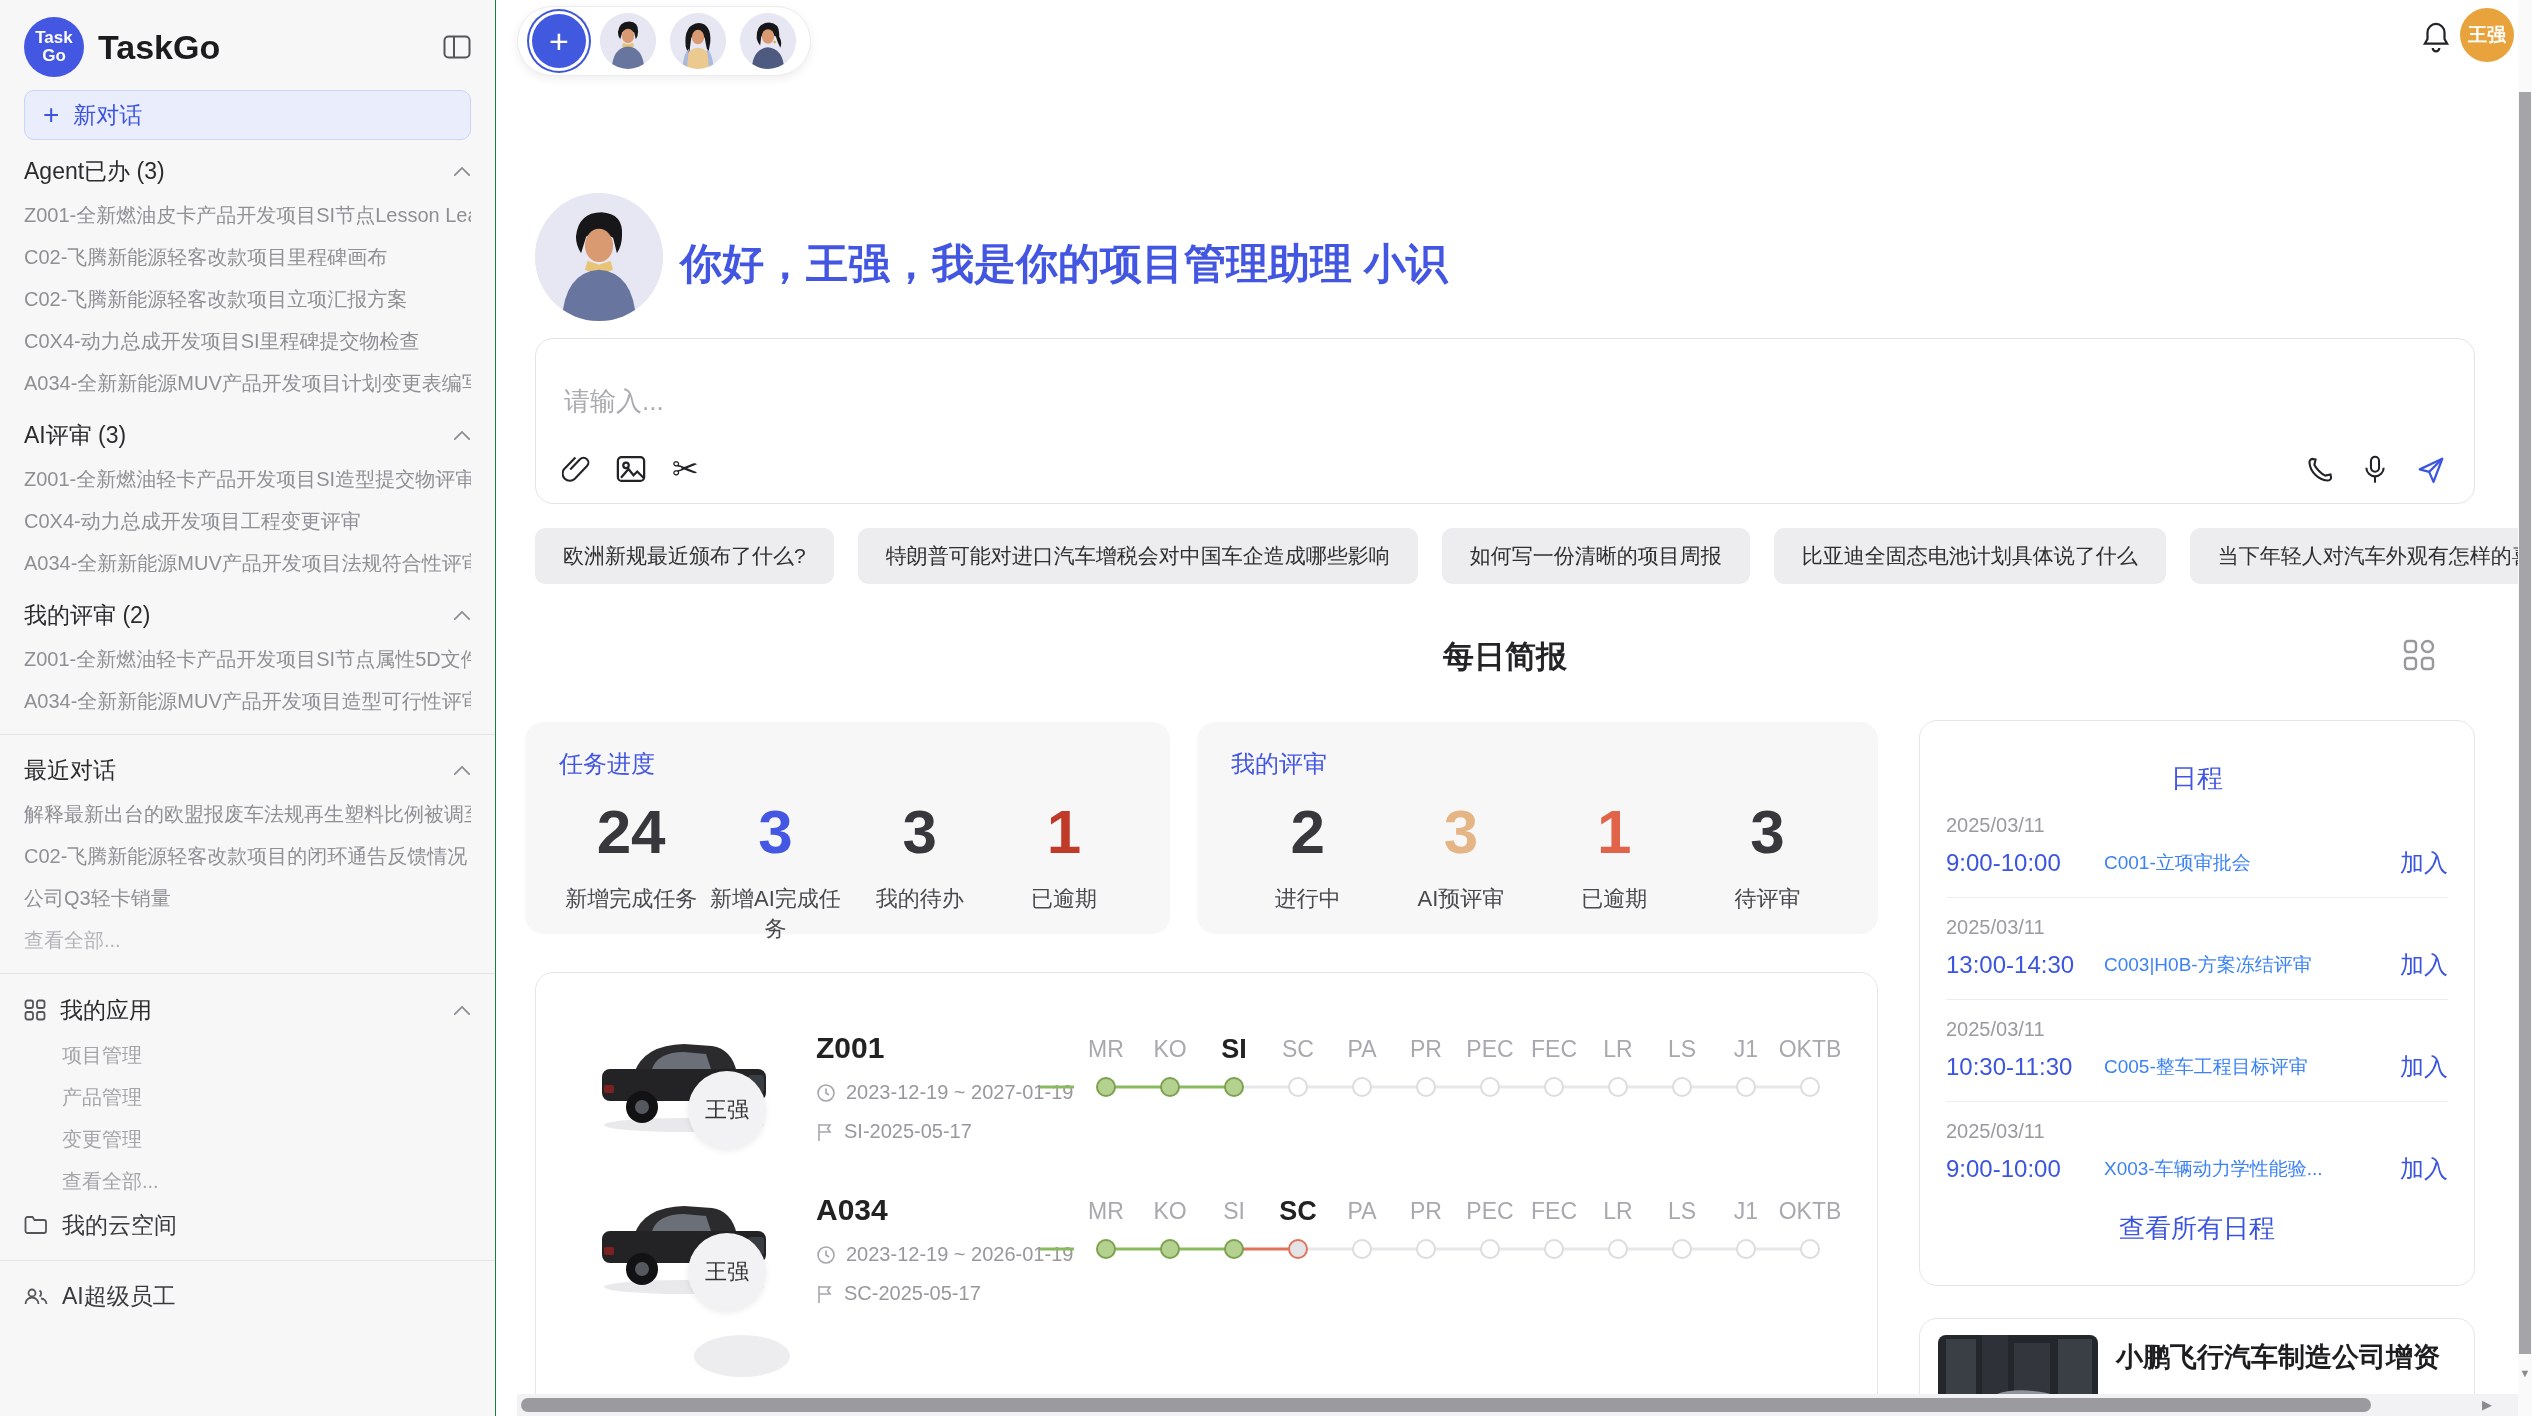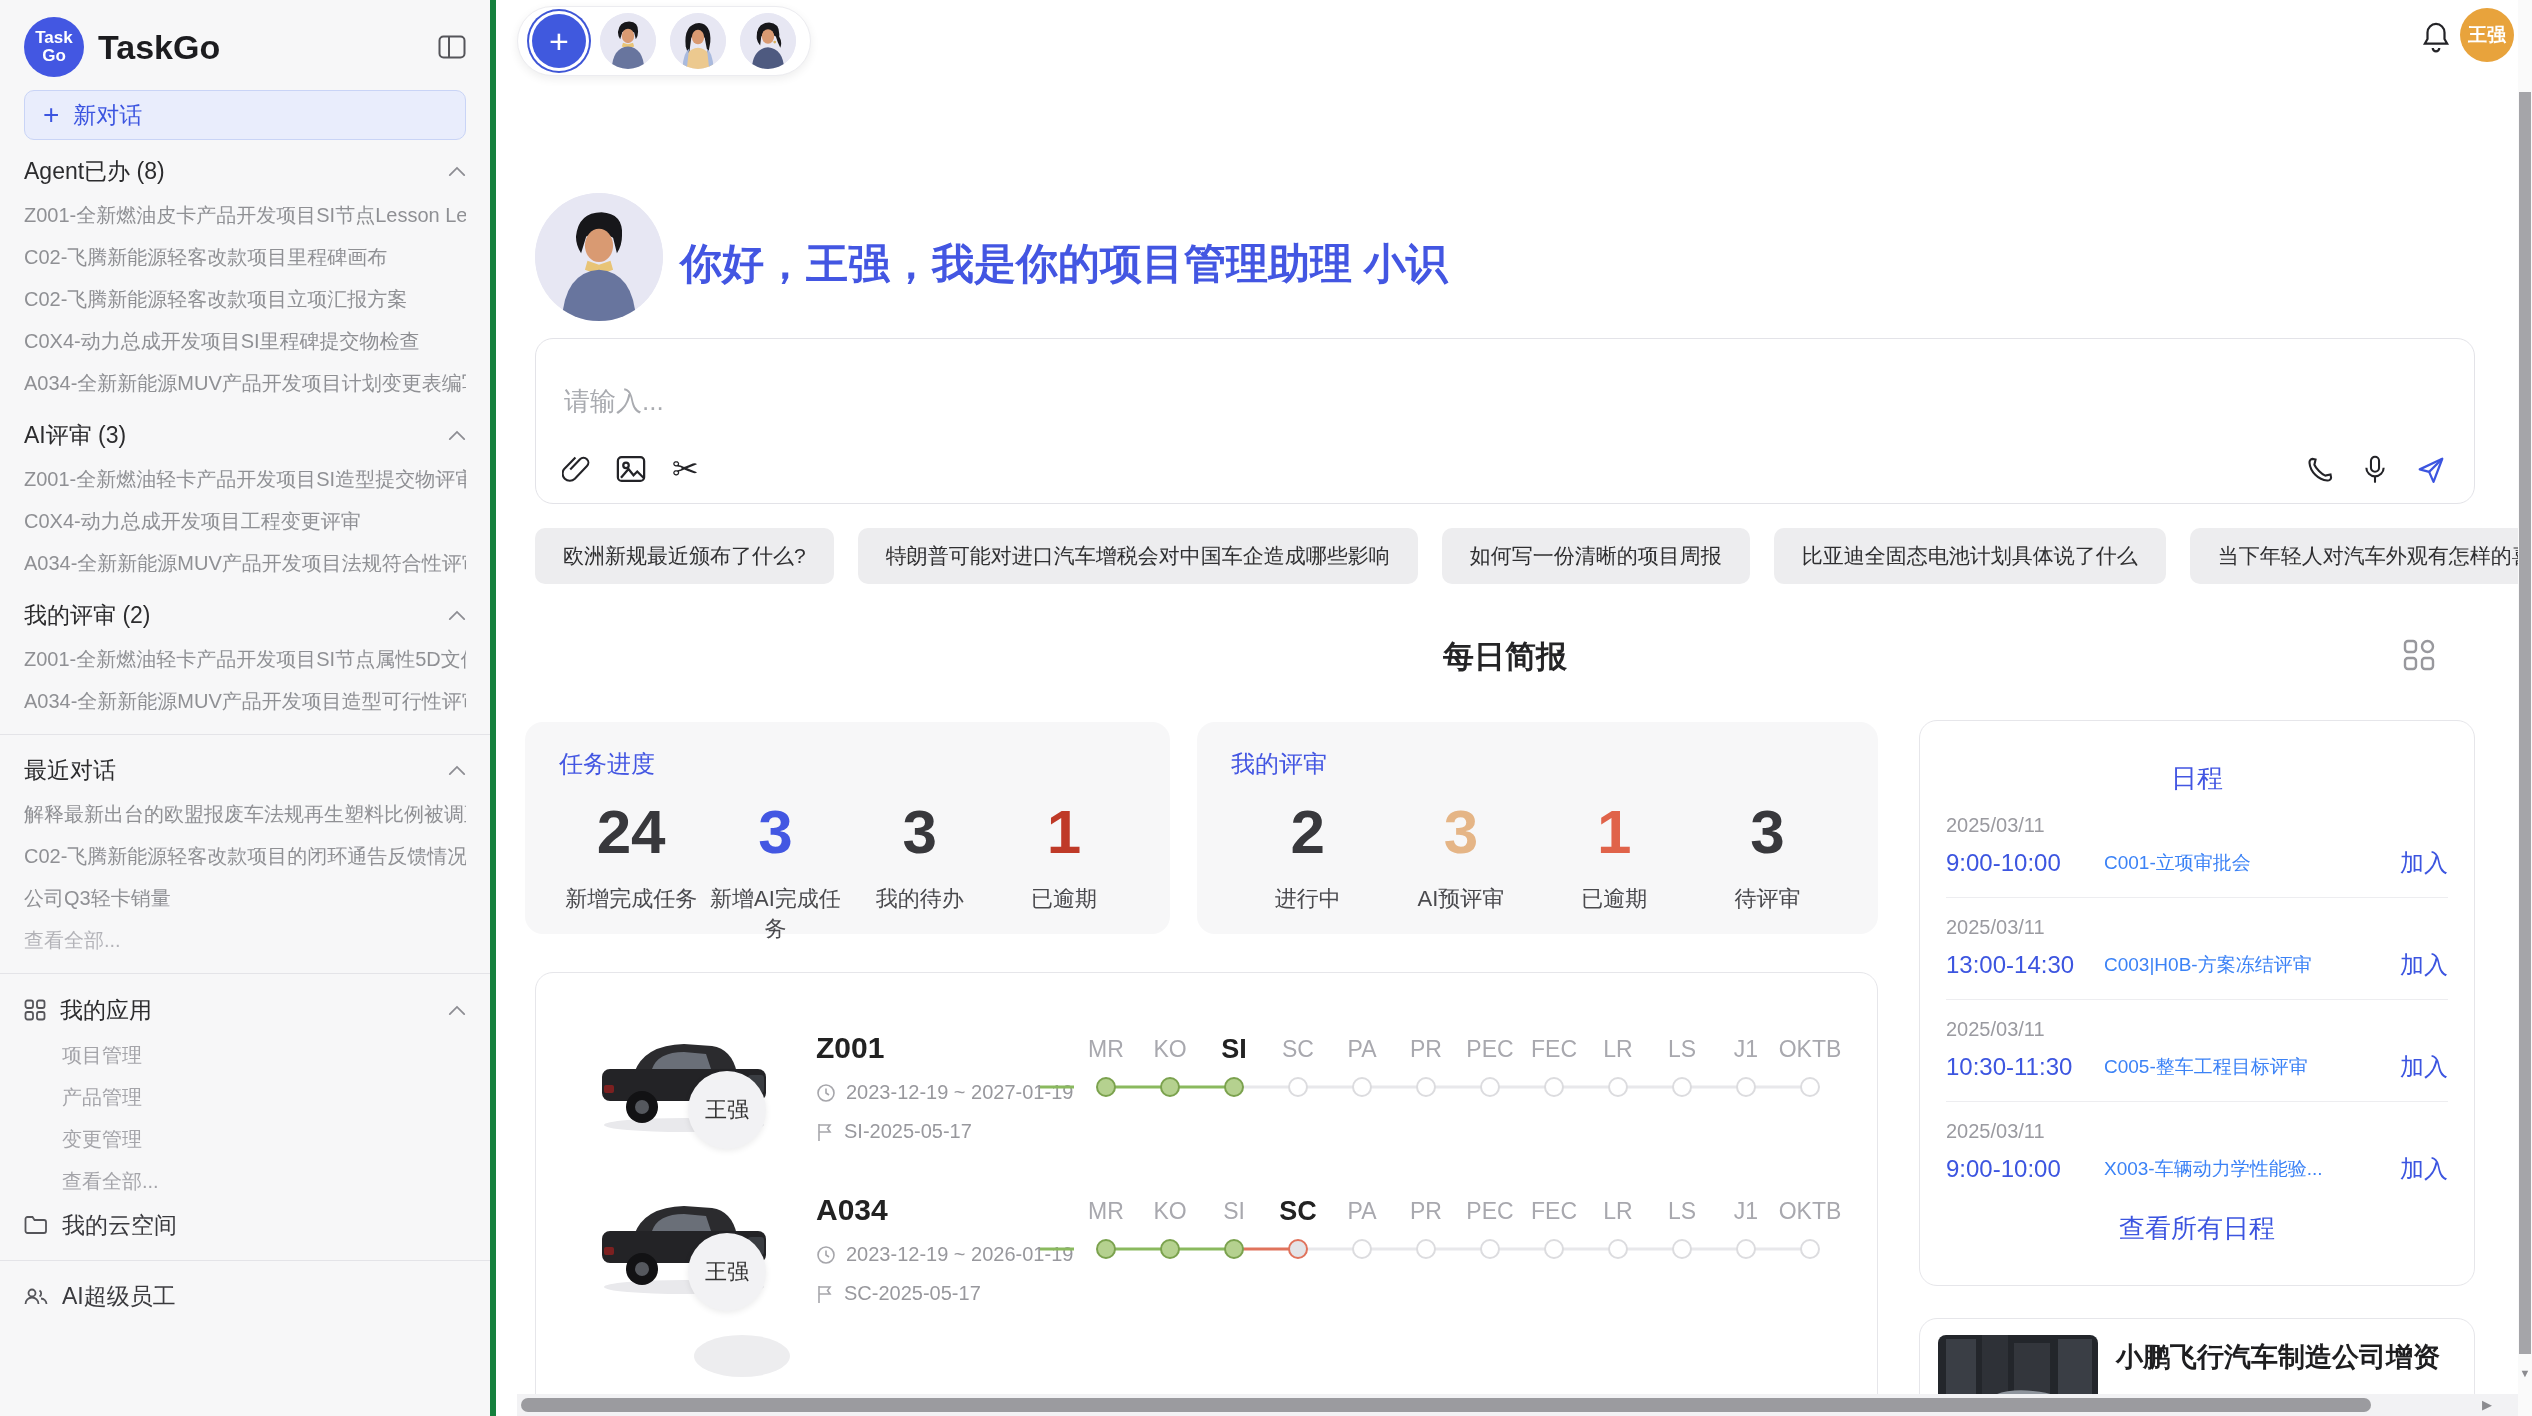--- a/index.html
+++ b/index.html
@@ -3,21 +3,21 @@
 <meta charset="utf-8">
 <style>
   html,body{margin:0;padding:0;}
   body{width:2532px;height:1416px;overflow:hidden;position:relative;background:#fff;
        font-family:"Liberation Sans","DejaVu Sans",sans-serif;color:#2c2c2e;}
   .nowrap{white-space:nowrap;overflow:hidden;}
   svg{display:block;}
 
   
   .sidebar{position:absolute;left:0;top:0;bottom:0;width:496px;background:#f7f7f8;
-           border-right:6px solid #15803d;box-sizing:border-box;padding:14px 24px 0 24px;}
+           border-right:1px solid #15803d;box-sizing:border-box;padding:14px 24px 0 24px;}
   .sb-head{display:flex;align-items:center;gap:14px;height:66px;}
   .logo{width:60px;height:60px;border-radius:50%;background:#4357e2;color:#fff;display:flex;
         flex-direction:column;align-items:center;justify-content:center;font-size:17px;font-weight:700;line-height:1.05;}
   .sb-title{font-size:34px;font-weight:700;color:#1c1c1f;}
   .sb-collapse{margin-left:auto;cursor:pointer;}
   .newchat{margin-top:10px;height:48px;border:1px solid #c9d4f6;background:#e9edfc;border-radius:10px;
            display:flex;align-items:center;gap:14px;padding:0 18px;color:#3c55e0;font-size:23px;cursor:pointer;}
   .newchat .plus{font-size:28px;line-height:1;}
   .sec-h{height:46px;display:flex;align-items:center;justify-content:space-between;
          font-size:23px;color:#2c2c2e;margin-top:8px;cursor:pointer;}
@@ -156,21 +156,21 @@
         </svg>
     </div>
   </div>
 
   <div class="newchat">
     <span class="plus">+</span>
     <span>新对话</span>
   </div>
 
   <div class="sec-h">
-    <span>Agent已办 (8)</span>
+    <span>Agent已办 (3)</span>
     <svg width="18" height="11" viewBox="0 0 20 12">
         <path d="M2 10 L10 2 L18 10" fill="none" stroke="#8d8d93" stroke-width="2" stroke-linecap="round"></path>
       </svg>
   </div>
   <div class="sec-i nowrap">Z001-全新燃油皮卡产品开发项目SI节点Lesson Learn报告</div>
   <div class="sec-i nowrap">C02-飞腾新能源轻客改款项目里程碑画布</div>
   <div class="sec-i nowrap">C02-飞腾新能源轻客改款项目立项汇报方案</div>
 
   <div class="sec-i nowrap">C0X4-动力总成开发项目SI里程碑提交物检查</div>
   <div class="sec-i nowrap">A034-全新新能源MUV产品开发项目计划变更表编写</div>

